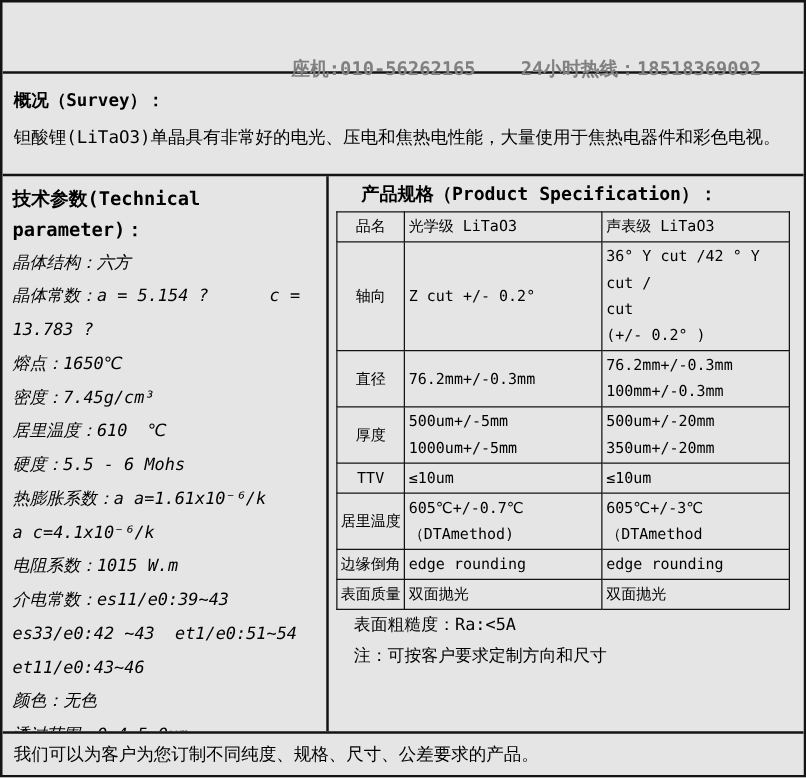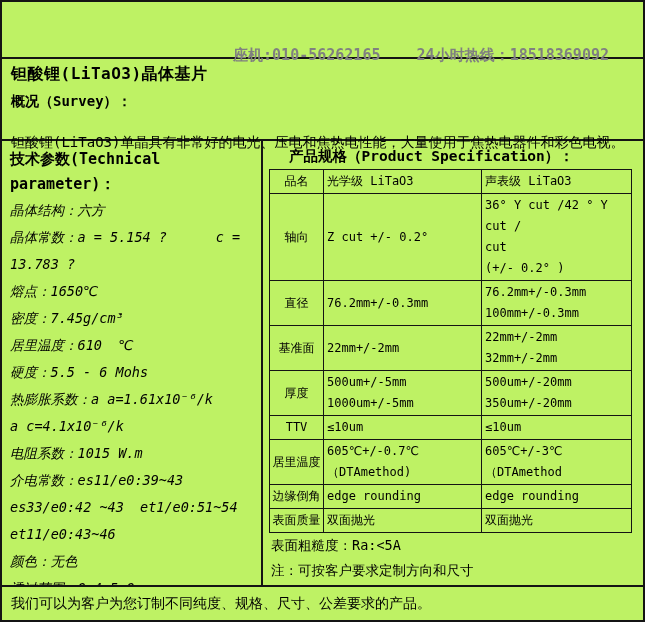--- a/index.html
+++ b/index.html
@@ -1,57 +1,56 @@
 <!DOCTYPE html>
 <html><head>
 <meta charset="utf-8">
 <style>
   html,body { margin:0; padding:0; background:#ffffff; }
   body { font-family: "DejaVu Sans Mono", "DejaVu Sans", "Liberation Sans", sans-serif; color:#000; }
   .page {
     position:relative; width:645px; height:622px; box-sizing:border-box;
-    border:2px solid #141414; background:#bef264; display:flex; flex-direction:column; overflow:hidden;
+    border:2px solid #141414; background:#e5e5e5; display:flex; flex-direction:column; overflow:hidden;
   }
   .top-bar {
     height:57px; box-sizing:border-box; border-bottom:2px solid #141414;
     text-align:right; padding:26px 34px 0 0;
     font-weight:bold; font-size:15px; color:#808080; white-space:pre-wrap;
   }
   .intro { height:82px; box-sizing:border-box; border-bottom:2px solid #141414; padding:5px 9px 0 9px; }
   .doc-title { font-size:16px; font-weight:bold; letter-spacing:0.5px; }
   .survey-heading { font-size:14px; font-weight:bold; margin-top:8px; }
-  .survey-text { font-size:14px; margin-top:23px; }
+  .survey-text { font-size:14px; margin-top:11px; }
   .columns { display:flex; height:446px; box-sizing:border-box; border-bottom:2px solid #141414; }
   .left-panel { width:261px; box-sizing:border-box; border-right:2px solid #141414; padding:6px 7px 0 8px; overflow:hidden; }
   .panel-heading { font-weight:bold; font-size:15px; line-height:25px; white-space:pre-wrap; }
   .tech-line { font-size:13.5px; line-height:27px; white-space:pre-wrap; overflow-wrap:break-word;font-style:italic; }
   .right-panel { flex:1; box-sizing:border-box; padding:4px 6px 0 6px; overflow:hidden; }
   .spec-heading { font-size:14.5px; line-height:22px;margin-left:20px; }
   .spec-table { border-collapse:collapse; width:363px; margin-top:2px; table-layout:fixed; }
   .spec-table td {
     border:1px solid #141414; font-size:12px; line-height:21px;
     padding:1px 3px; vertical-align:middle; overflow-wrap:break-word;margin-top:48px;
   }
   .spec-table col.c1 { width:54px; }
   .spec-table col.c2 { width:158px; }
   .label-cell { text-align:center; padding:1px 0 !important; }
-  .plain-line { font-size:13.5px; line-height:25px; padding:0 2px; white-space:pre-wrap; }
+  .plain-line { font-size:13.5px; line-height:25px; padding:0 2px; white-space:pre-wrap;margin-left:12px; }
   .footer { flex:1; display:flex; align-items:center; padding-left:9px; font-size:14px; }
 </style>
 </head>
 <body>
 
 <div class="page">
 
   <div class="top-bar">
     <span>座机:010-56262165    24小时热线：18518369092</span>
   </div>
 
   <div class="intro">
-    <div class="doc-title">钽酸锂(LiTaO3)晶体基片</div>
     <div class="survey-heading">概况（Survey）：</div>
     <div class="survey-text">钽酸锂(LiTaO3)单晶具有非常好的电光、压电和焦热电性能，大量使用于焦热电器件和彩色电视。</div>
   </div>
 
   <div class="columns">
 
     <div class="left-panel">
       <div class="panel-heading">技术参数(Technical parameter)：</div>
       <div id="tech-lines">
           <div class="tech-line">晶体结构：六方</div>
@@ -87,25 +86,20 @@
               <td class="label-cell">轴向</td>
               <td class="value-cell">Z cut +/- 0.2°</td>
               <td class="value-cell">36° Y cut /42 °  Y cut /<br>cut<br>(+/- 0.2° )</td>
             </tr>
             <tr>
               <td class="label-cell">直径</td>
               <td class="value-cell">76.2mm+/-0.3mm</td>
               <td class="value-cell">76.2mm+/-0.3mm<br>100mm+/-0.3mm</td>
             </tr>
             <tr>
-              <td class="label-cell">基准面</td>
-              <td class="value-cell">22mm+/-2mm</td>
-              <td class="value-cell">22mm+/-2mm<br>32mm+/-2mm</td>
-            </tr>
-            <tr>
               <td class="label-cell">厚度</td>
               <td class="value-cell">500um+/-5mm<br>1000um+/-5mm</td>
               <td class="value-cell">500um+/-20mm<br>350um+/-20mm</td>
             </tr>
             <tr>
               <td class="label-cell">TTV</td>
               <td class="value-cell">≤10um</td>
               <td class="value-cell">≤10um</td>
             </tr>
             <tr>

